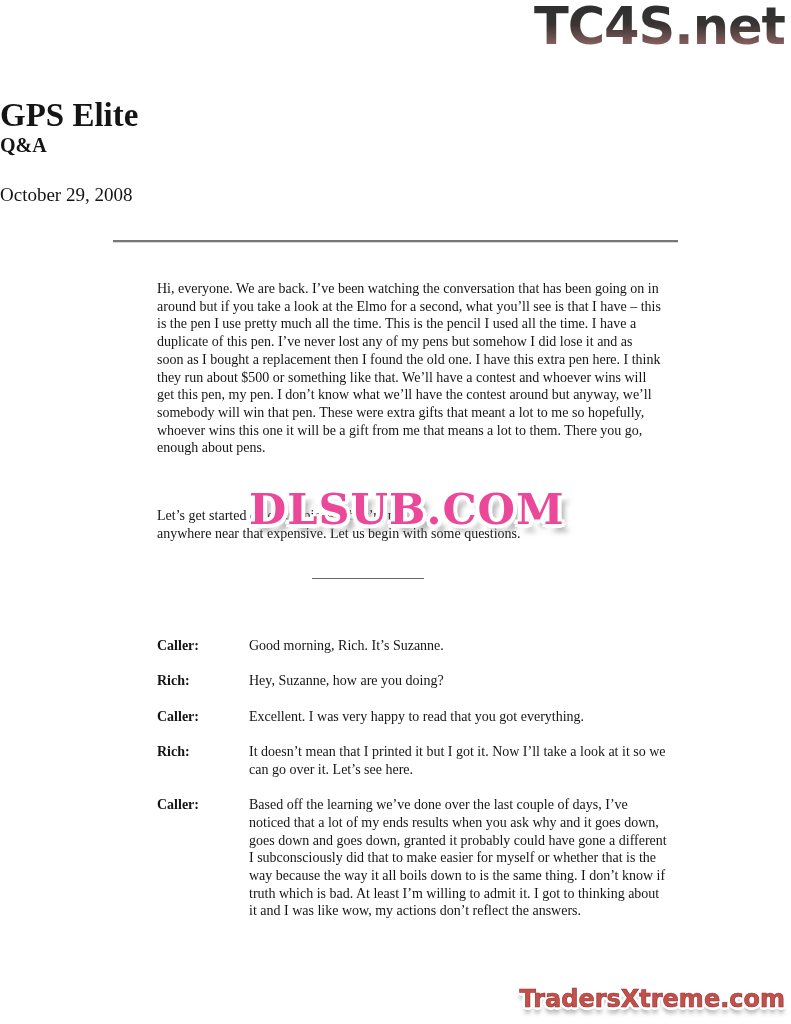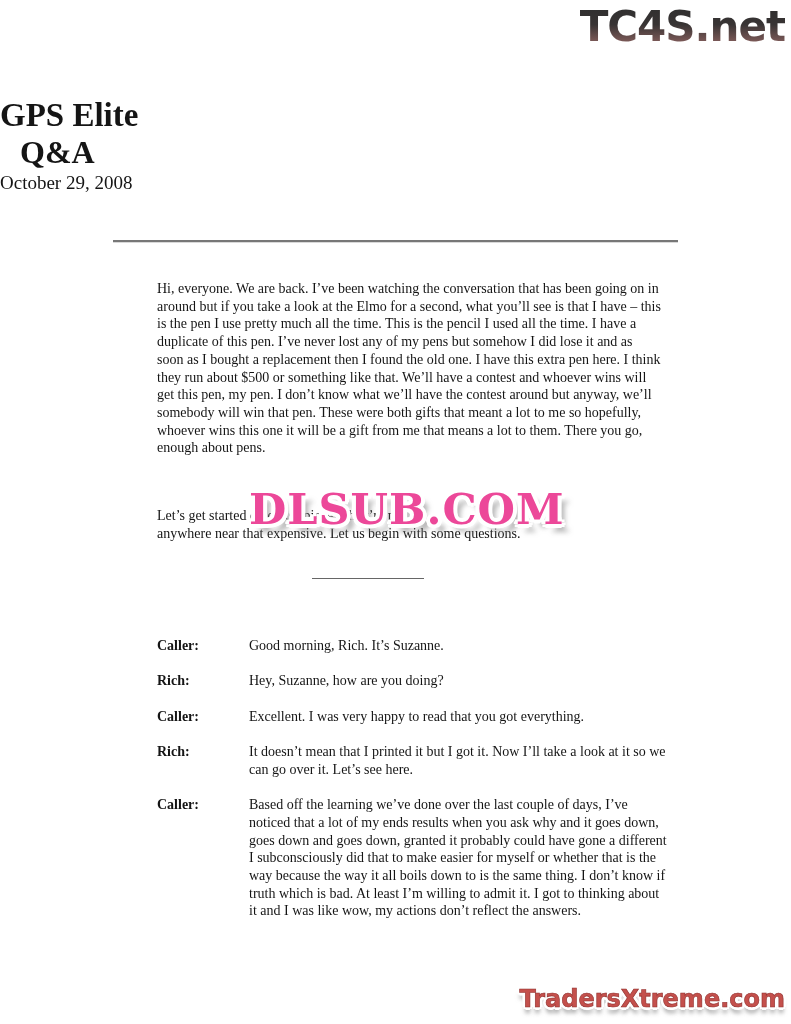--- a/index.html
+++ b/index.html
@@ -5,28 +5,28 @@
   html,body{margin:0;padding:0;}
   body{
     width:791px;height:1024px;position:relative;background:#ffffff;
     font-family:"Liberation Serif", serif;color:#151515;overflow:hidden;
   }
   .page{position:absolute;inset:0;}
 
   
   .tc4s-logo{
     position:absolute;top:2px;right:6px;
-    font-family:"DejaVu Sans", sans-serif;font-weight:bold;font-size:42px;line-height:50px;
+    font-family:"DejaVu Sans", sans-serif;font-weight:bold;font-size:51px;line-height:50px;
     letter-spacing:-1px;
     background:linear-gradient(180deg,#2e2e2e 0%,#383434 45%,#7d5a58 80%,#9c7a74 100%);
     -webkit-background-clip:text;background-clip:text;color:transparent;
   }
   .doc-title{position:absolute;left:0;right:0;top:97px;font-size:33px;font-weight:bold;}
-  .doc-subtitle{position:absolute;left:0;right:0;top:134px;font-size:32px;font-weight:bold;padding-left:20px;}
-  .doc-date{position:absolute;left:0;right:0;top:172px;font-size:19px;}
+  .doc-subtitle{position:absolute;left:0;right:0;top:134px;font-size:20px;font-weight:bold;}
+  .doc-date{position:absolute;left:0;right:0;top:184px;font-size:19px;}
 
   
   .hr-long{position:absolute;left:113px;top:240px;width:565px;border-top:2px solid #777;border-bottom:1px solid #d9d9d9;}
   .hr-short{position:absolute;left:312px;top:578px;width:112px;border-top:1px solid #666;}
 
   
   .bodytext{font-size:14px;line-height:17.7px;margin-left:40px;}
   .intro{position:absolute;left:117px;top:280px;width:600px;}
   .line{white-space:nowrap;}
 
@@ -78,21 +78,21 @@
   <div class="hr-long"></div>
 
   <div class="intro bodytext">
     <div class="line">Hi, everyone. We are back. I’ve been watching the conversation that has been going on in</div>
     <div class="line">around but if you take a look at the Elmo for a second, what you’ll see is that I have – this</div>
     <div class="line">is the pen I use pretty much all the time. This is the pencil I used all the time. I have a</div>
     <div class="line">duplicate of this pen. I’ve never lost any of my pens but somehow I did lose it and as</div>
     <div class="line">soon as I bought a replacement then I found the old one. I have this extra pen here. I think</div>
     <div class="line">they run about $500 or something like that. We’ll have a contest and whoever wins will</div>
     <div class="line">get this pen, my pen. I don’t know what we’ll have the contest around but anyway, we’ll</div>
-    <div class="line">somebody will win that pen. These were both gifts that meant a lot to me so hopefully,</div>
+    <div class="line">somebody will win that pen. These were extra gifts that meant a lot to me so hopefully,</div>
     <div class="line">whoever wins this one it will be a gift from me that means a lot to them. There you go,</div>
     <div class="line">enough about pens.</div>
   </div>
 
   <div class="para2 bodytext">
     <div class="p2-row">
       <span>Let’s get started on qu</span>
       <span>ks apiece. They’re not</span>
     </div>
     <div class="line">anywhere near that expensive. Let us begin with some questions.</div>

